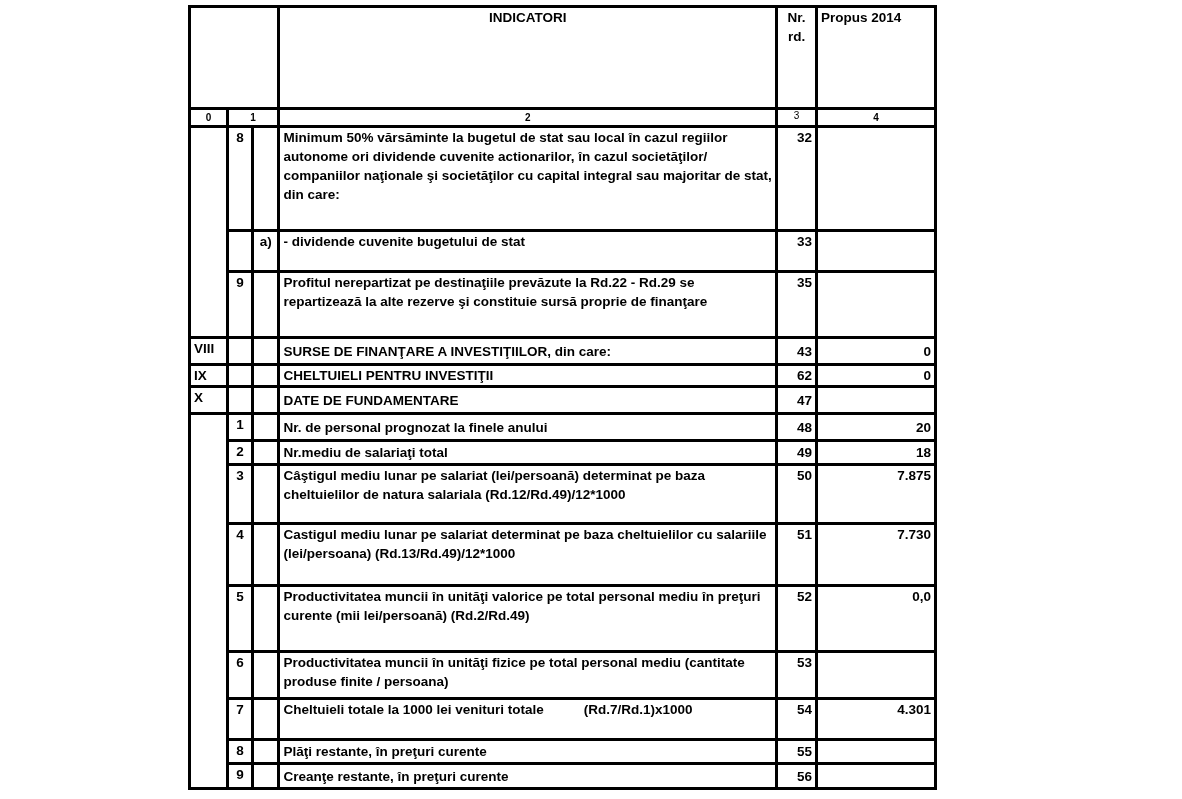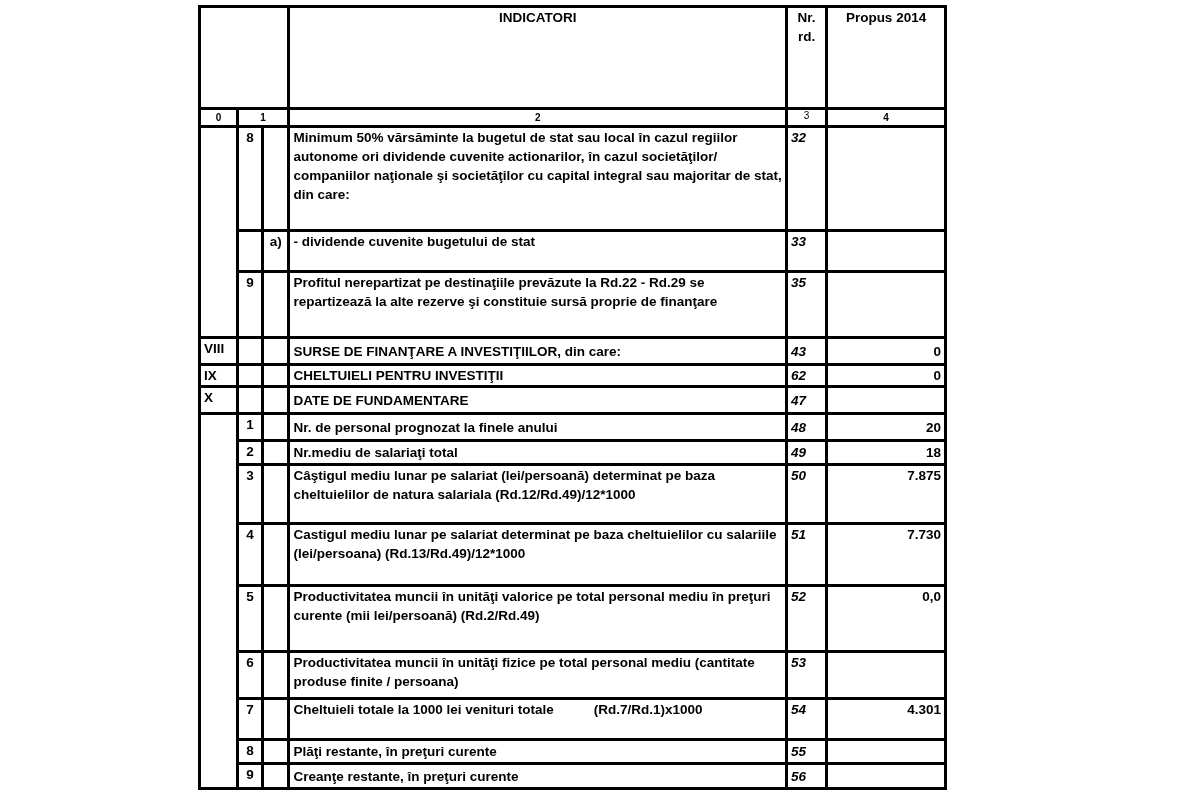--- a/index.html
+++ b/index.html
@@ -1,40 +1,40 @@
 <!DOCTYPE html>
 <html><head>
 <meta charset="utf-8">
 <style>
   html, body { margin:0; padding:0; background:#ffffff; }
   body { width:1182px; height:799px; position:relative; overflow:hidden;
          font-family:"Liberation Sans", sans-serif; color:#000; }
   table.sheet {
-    position:absolute; left:198px; top:5px;
+    position:absolute; left:188px; top:5px;
     border-collapse:collapse; table-layout:fixed;
     width:749px;
   }
   table.sheet td {
     border:3px solid #000; padding:0 3px; vertical-align:top;
     font-size:13.5px; font-weight:bold; line-height:19px;
     overflow:hidden;
   }
   .c0 { width:36px; }
   .c1 { width:24px; }
   .c1a { width:25px; }
   .c2 { width:473px; }
   .c3 { width:38px; }
   .c4 { width:113px; }
   td.hdr-title { text-align:center; vertical-align:middle; font-size:15px; }
   td.hdr-nr { text-align:center; vertical-align:middle; font-size:13.5px; line-height:20px;margin-top:8px; }
-  td.hdr-prop { text-align:center; vertical-align:middle; font-size:13.5px; }
+  td.hdr-prop { text-align:left; vertical-align:middle; font-size:13.5px; }
   tr.idx td { font-size:10px; line-height:12px; text-align:center; vertical-align:middle; font-weight:bold; }
   tr.idx td.n3 { font-weight:normal; vertical-align:top; }
   td.num { text-align:center; vertical-align:middle; font-weight:bold; }
-  td.rd { font-weight:normal; text-align:left; vertical-align:bottom; font-size:13px; line-height:17px; padding-bottom:2px;font-style:italic; }
+  td.rd { font-weight:normal; text-align:right; vertical-align:bottom; font-size:13px; line-height:17px; padding-bottom:2px; }
   td.rd.mid { vertical-align:middle; padding-bottom:0; }
   td.val { text-align:right; vertical-align:bottom; font-size:16px; padding-bottom:1px; padding-right:2px; }
   td.val.mid { vertical-align:middle; }
   td.roman { font-weight:bold; vertical-align:middle; padding-left:1px; font-size:13.5px; }
   td.desc { padding-left:3px; }
   td.desc.mid { vertical-align:middle; }
   .indent { padding-left:14px;margin-top:30px; }
   .sep { display:inline-block; width:40px; }
 </style>
 </head>

